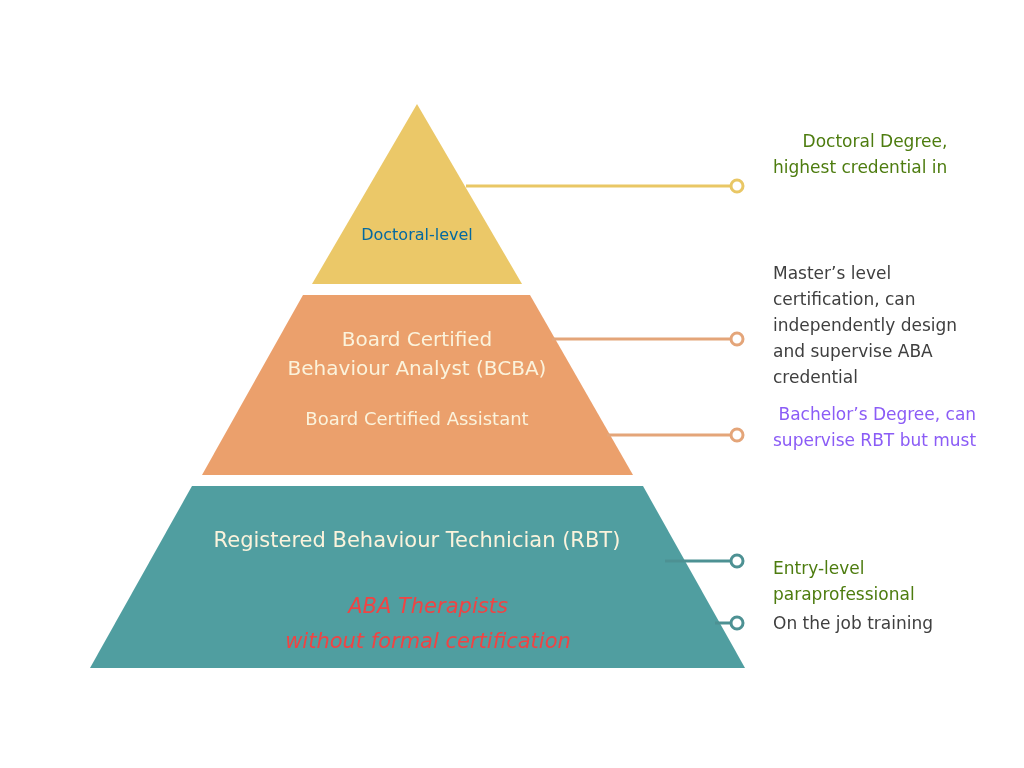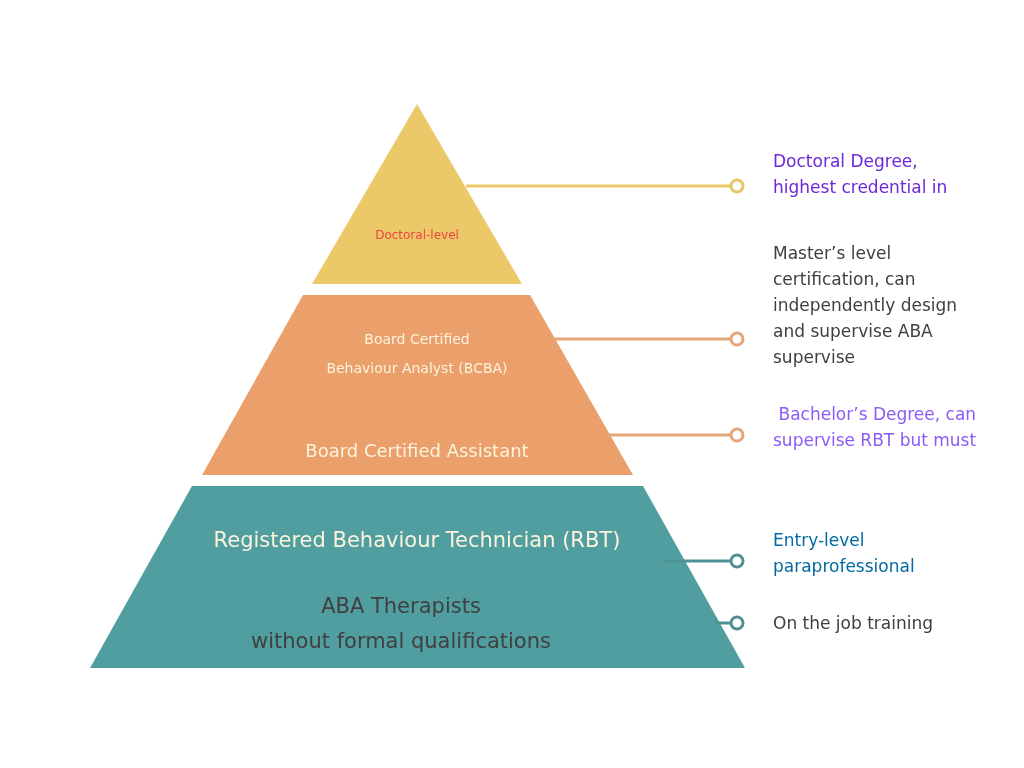--- a/index.html
+++ b/index.html
@@ -37,60 +37,60 @@
   <g>
     <line x1="665" y1="561" x2="731" y2="561" stroke="#4d9193" stroke-width="3"></line>
     <circle cx="737" cy="561" r="6" fill="#ffffff" stroke="#4d9193" stroke-width="3"></circle>
   </g>
   <g>
     <line x1="715" y1="623" x2="731" y2="623" stroke="#4d9193" stroke-width="3"></line>
     <circle cx="737" cy="623" r="6" fill="#ffffff" stroke="#4d9193" stroke-width="3"></circle>
   </g>
 </svg>
 
-<div class="tier-label" style="left: 317px; top: 223px; width: 200px; font-size: 12px; line-height: 24px; color: #ef4444;">
+<div class="tier-label" style="left: 317px; top: 223px; width: 200px; font-size: 16px; line-height: 24px; color: #0369a1;">
   <span>Doctoral-level</span>
 </div>
 
-<div class="tier-label" style="left: 267px; top: 325px; width: 300px; font-size: 14px; line-height: 29px; color: rgb(251, 243, 220);">
+<div class="tier-label" style="left: 267px; top: 325px; width: 300px; font-size: 20px; line-height: 29px; color: rgb(251, 243, 220);">
   <span>Board Certified</span>
   <span>Behaviour Analyst (BCBA)</span>
 </div>
 
-<div class="tier-label" style="left: 257px; top: 404px; width: 320px; font-size: 18px; line-height: 29px; color: rgb(251, 243, 220); margin-top: 32px;">
+<div class="tier-label" style="left: 257px; top: 404px; width: 320px; font-size: 18px; line-height: 29px; color: rgb(251, 243, 220);">
   <span>Board Certified Assistant</span>
 </div>
 
 <div class="tier-label" style="left: 157px; top: 524px; width: 520px; font-size: 21px; line-height: 32px; color: rgb(251, 243, 220);">
   <span>Registered Behaviour Technician (RBT)</span>
 </div>
 
-<div class="tier-label" style="left: 191px; top: 589px; width: 420px; font-size: 21px; line-height: 35px; color: #404040;">
+<div class="tier-label" style="left: 218px; top: 589px; width: 420px; font-size: 21px; line-height: 35px; color: #ef4444; font-style: italic;">
   <span>ABA Therapists</span>
-  <span>without formal qualifications</span>
+  <span>without formal certification</span>
 </div>
 
-<div class="desc" style="top: 148px; color: #6d28d9;">
+<div class="desc" style="top: 128px; color: #4d7c0f; text-align: right;">
   <span>Doctoral Degree,</span>
   <span>highest credential in</span>
 </div>
 
-<div class="desc" style="top: 240px; color: rgb(63, 63, 63);">
+<div class="desc" style="top: 260px; color: rgb(63, 63, 63);">
   <span>Master’s level</span>
   <span>certification, can</span>
   <span>independently design</span>
   <span>and supervise ABA</span>
-  <span>supervise</span>
+  <span>credential</span>
 </div>
 
 <div class="desc" style="top: 401px; color: #8b5cf6; text-align: right;">
   <span>Bachelor’s Degree, can</span>
   <span>supervise RBT but must</span>
 </div>
 
-<div class="desc" style="top: 527px; color: #0369a1;">
+<div class="desc" style="top: 555px; color: #4d7c0f;">
   <span>Entry-level</span>
   <span>paraprofessional</span>
 </div>
 
 <div class="desc" style="top: 610px; color: rgb(63, 63, 63); text-align: center;">
   <span>On the job training</span>
 </div>
 
 </body></html>

